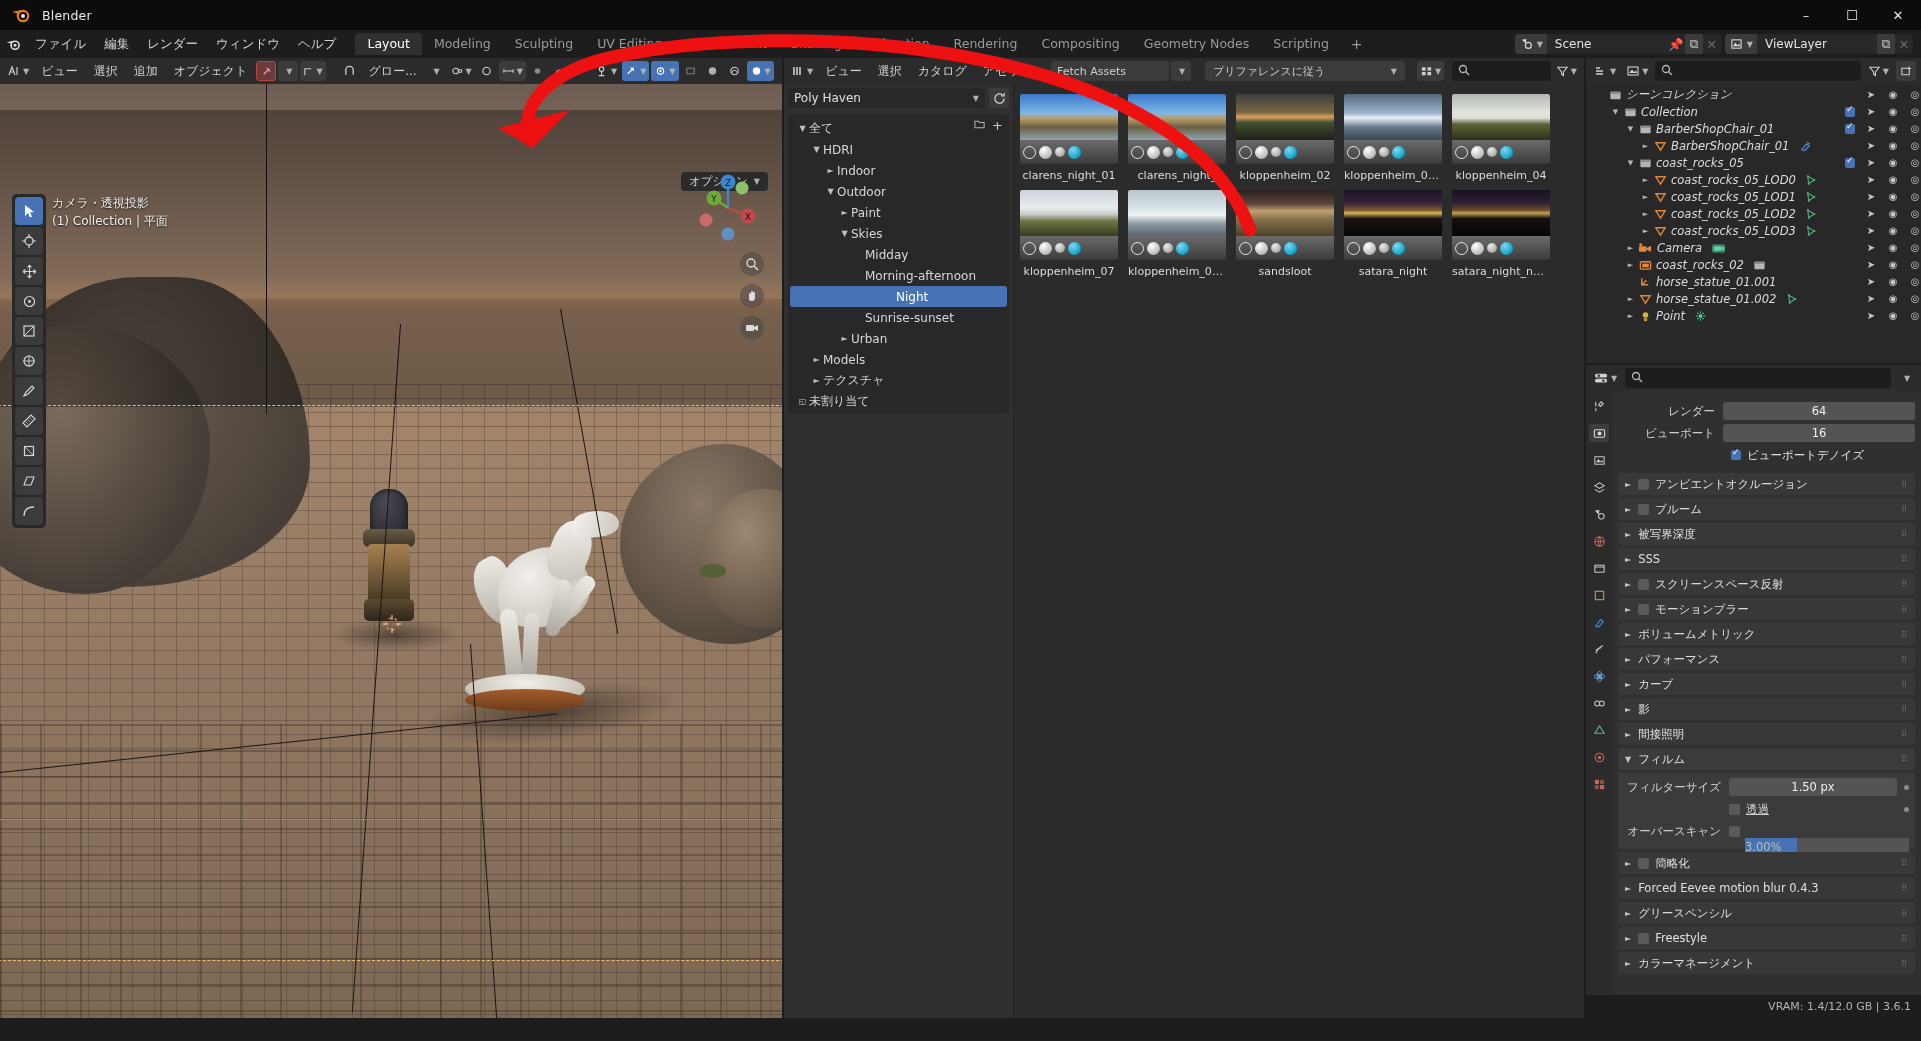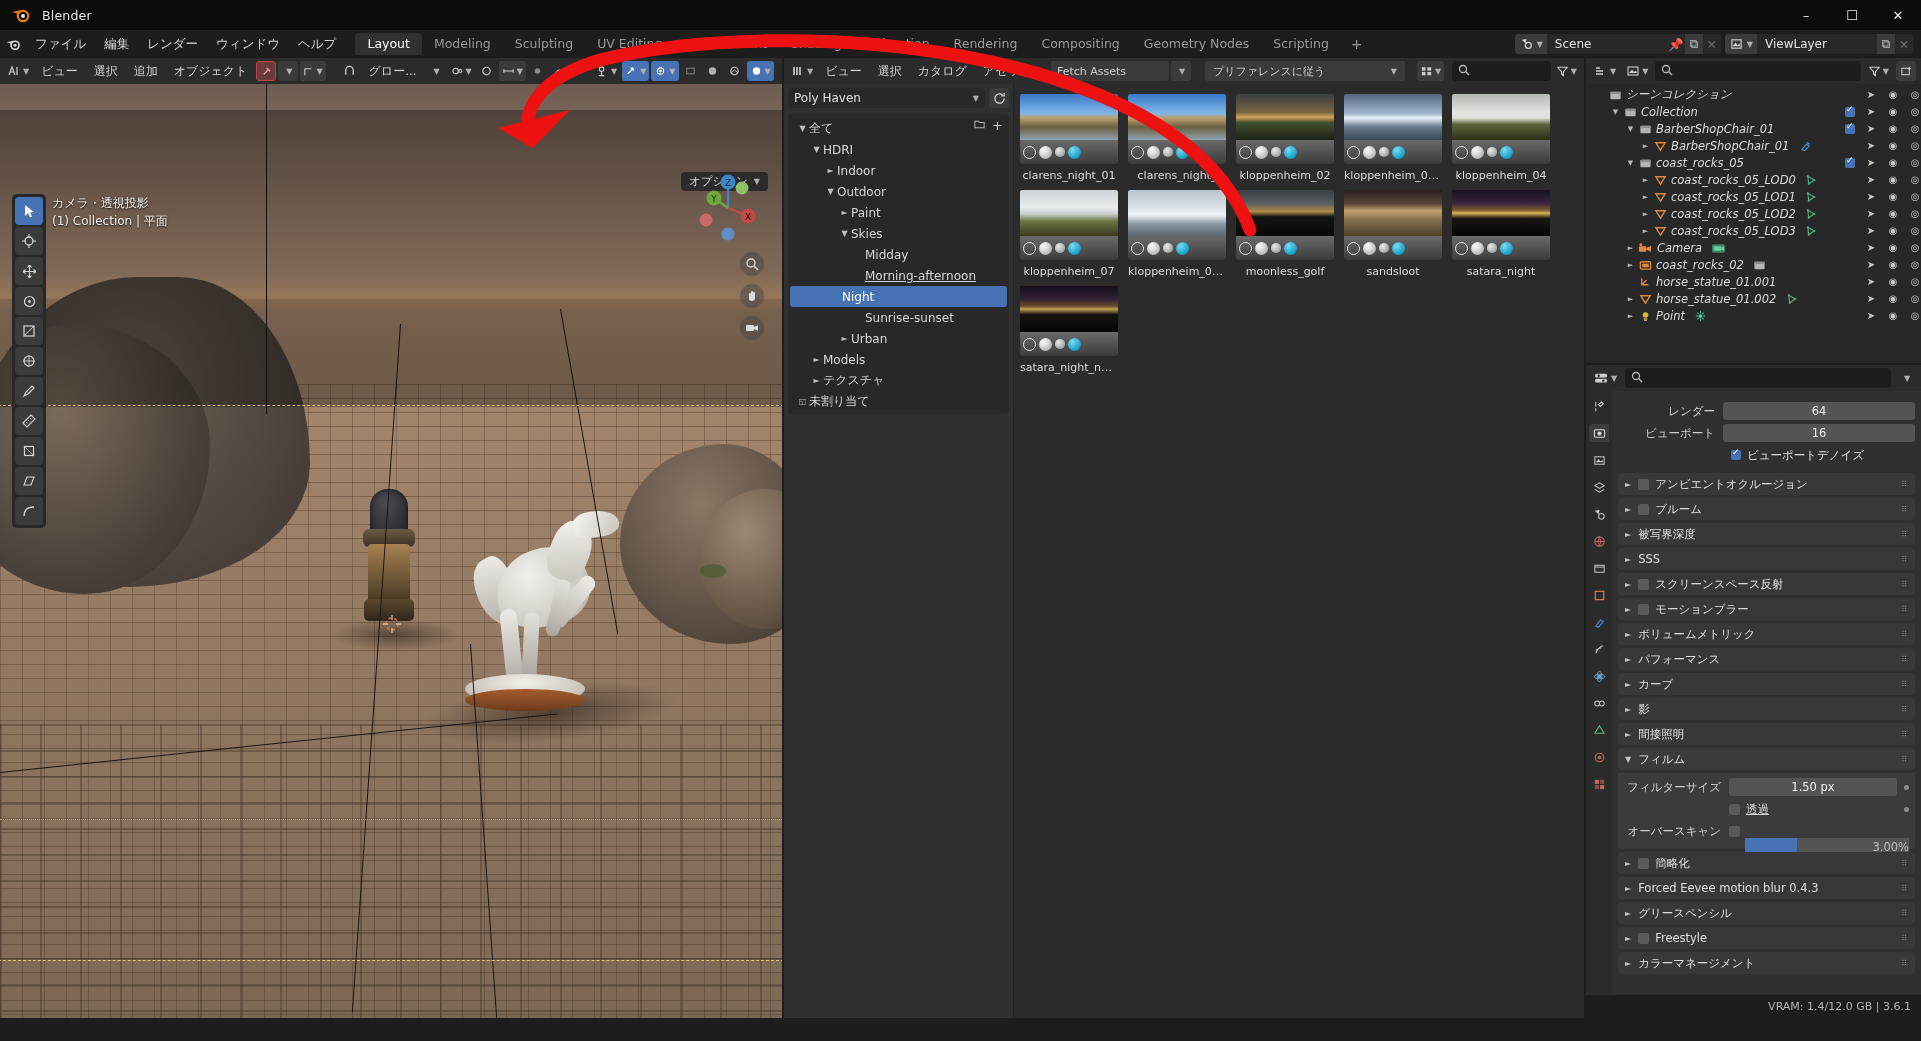--- a/index.html
+++ b/index.html
@@ -197,21 +197,21 @@
     justify-content:center; font-size:11.5px; color:#f0f0f0; }
   .pcheckline { display:flex; align-items:center; gap:6px; height:20px; padding-left:113px; font-size:11.5px; }
   .panel { background:#383838; border-radius:4px; margin-bottom:3px; height:22px; display:flex;
     align-items:center; padding:0 7px; font-size:11.5px; color:#e0e0e0; position:relative; }
   .panel .arr { font-size:8px; color:#c4c4c4; margin-right:7px; }
   .panel .cbx { width:11px; height:11px; background:#5a5a5a; border-radius:2px; margin-right:6px; }
   .panel .grip { position:absolute; right:7px; color:#7e7e7e; font-size:8px; letter-spacing:1px; }
   .panel.open { background:#3b3b3b; }
   .subpanel { background:#3b3b3b; border-radius:0 0 4px 4px; padding:4px 6px 6px 6px; margin-bottom:3px; }
   .slider { flex:1; height:18px; background:#545454; border-radius:0; position:relative; overflow:hidden;
-    display:flex; align-items:center; justify-content:flex-end; font-size:11.5px; color:#bdbdbd;margin-top:32px; }
+    display:flex; align-items:center; justify-content:flex-start; font-size:11.5px; color:#bdbdbd;margin-top:32px; }
   .slider .fill { position:absolute; left:0; top:0; height:18px; background:#4772b3; }
   .dot { width:5px; height:5px; border-radius:50%; background:#8d8d8d; margin-left:7px; }
   #pr-status { position:absolute; left:0; bottom:0; width:335px; height:23px; background:#1d1d1d;
     display:flex; align-items:center; justify-content:flex-end; padding-right:10px; font-size:11px; color:#b4b4b4; }
 
   
   #arrow { position:absolute; left:0; top:0; width:1921px; height:1041px; pointer-events:none; }
 </style>
 </head>
 <body>
@@ -663,25 +663,25 @@
               <span>Paint</span>
             </div>
             <div class="cat-row" style="padding-left: 48px;">
               <span class="tri">▼</span>
               <span>Skies</span>
             </div>
             <div class="cat-row" style="padding-left: 62px;">
               <span class="tri"></span>
               <span>Midday</span>
             </div>
-            <div class="cat-row" style="padding-left: 62px; text-decoration: underline;">
+            <div class="cat-row" style="padding-left: 62px;">
               <span class="tri"></span>
               <span>Morning-afternoon</span>
             </div>
-            <div class="cat-row sel" style="padding-left: 39px;">
+            <div class="cat-row sel" style="padding-left: 93px;">
               <span class="tri"></span>
               <span>Night</span>
             </div>
             <div class="cat-row" style="padding-left: 62px;">
               <span class="tri"></span>
               <span>Sunrise-sunset</span>
             </div>
             <div class="cat-row" style="padding-left: 48px;">
               <span class="tri">►</span>
               <span>Urban</span>
@@ -780,32 +780,20 @@
             <div class="thumb">
               <div class="topimg" style="background:linear-gradient(180deg,#b9c4cc 0%,#d9e2e8 38%,#eef3f6 54%,#8b97a0 74%,#5a6670 100%)"></div>
               <div class="botimg">
                 <span class="globe"></span>
                 <span class="ball b1"></span>
                 <span class="ball b3"></span>
                 <span class="ball b4"></span>
               </div>
             </div>
             <div class="asset-label">kloppenheim_07_...</div>
-          </div>
-          <div class="asset">
-            <div class="thumb">
-              <div class="topimg" style="background:linear-gradient(180deg,#3a3f45 0%,#5a5f63 30%,#b28a4a 47%,#131710 58%,#060806 100%)"></div>
-              <div class="botimg">
-                <span class="globe"></span>
-                <span class="ball b1"></span>
-                <span class="ball b3"></span>
-                <span class="ball b4"></span>
-              </div>
-            </div>
-            <div class="asset-label">moonless_golf</div>
           </div>
           <div class="asset">
             <div class="thumb">
               <div class="topimg" style="background:linear-gradient(180deg,#2a2020 0%,#5b463a 30%,#c2a070 46%,#8a7451 62%,#4d4028 100%)"></div>
               <div class="botimg">
                 <span class="globe"></span>
                 <span class="ball b1"></span>
                 <span class="ball b3"></span>
                 <span class="ball b4"></span>
               </div>

